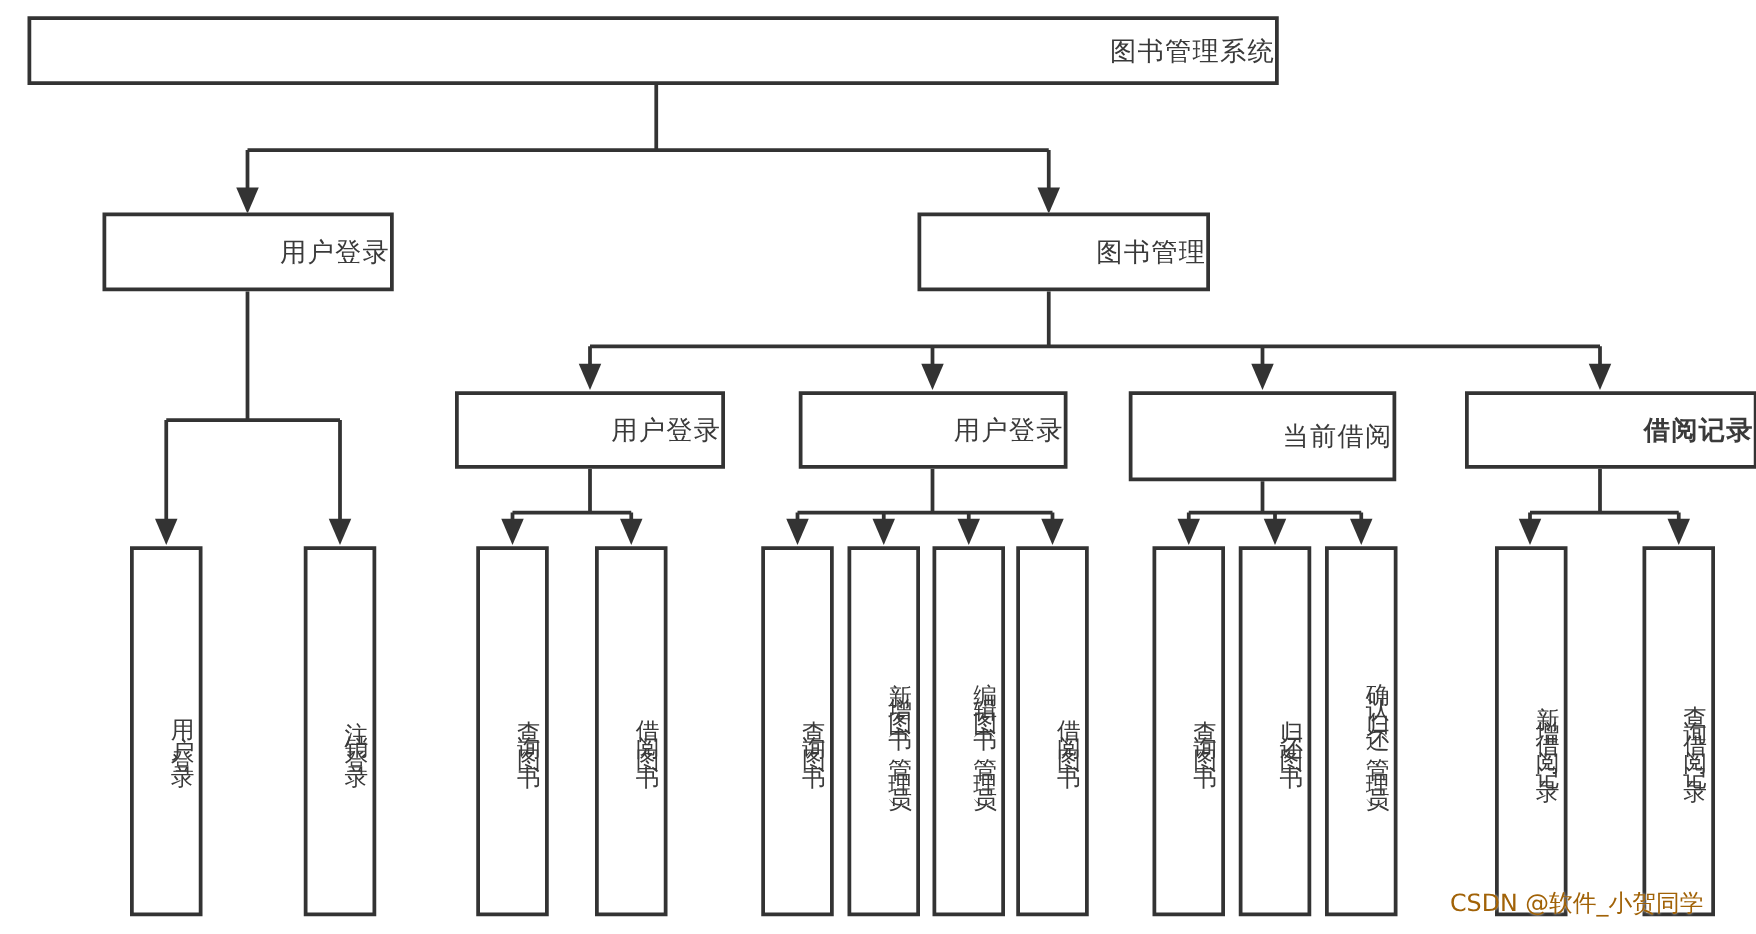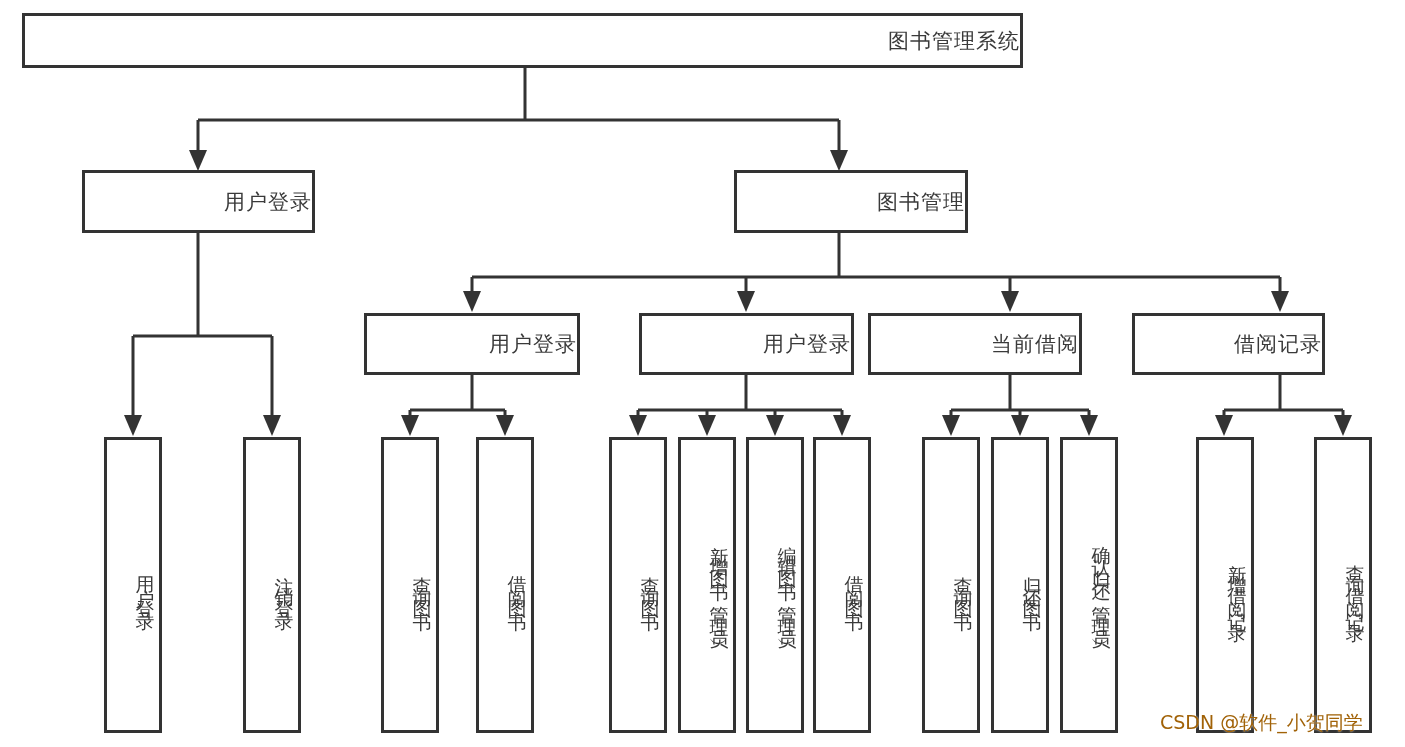--- a/index.html
+++ b/index.html
@@ -89,24 +89,24 @@
   <div class="box" style="left:734px;top:170px;width:234px;height:63px;">
     <span class="hlabel">图书管理</span>
   </div>
 
   <div class="box" style="left:364px;top:313px;width:216px;height:62px;">
     <span class="hlabel">用户登录</span>
   </div>
   <div class="box" style="left:639px;top:313px;width:215px;height:62px;">
     <span class="hlabel">用户登录</span>
   </div>
-  <div class="box" style="left:868px;top:313px;width:214px;height:62px;">
+  <div class="box" style="left:903px;top:313px;width:214px;height:72px;">
     <span class="hlabel">当前借阅</span>
   </div>
-  <div class="box" style="left:1132px;top:313px;width:193px;height:62px;">
+  <div class="box" style="left:1172px;top:313px;width:234px;height:62px;font-weight:bold;">
     <span class="hlabel">借阅记录</span>
   </div>
 
   <div class="box leaf" style="left:104px;">
     <span class="vtext">用户登录</span>
   </div>
   <div class="box leaf" style="left:243px;">
     <span class="vtext">注销登录</span>
   </div>
 

